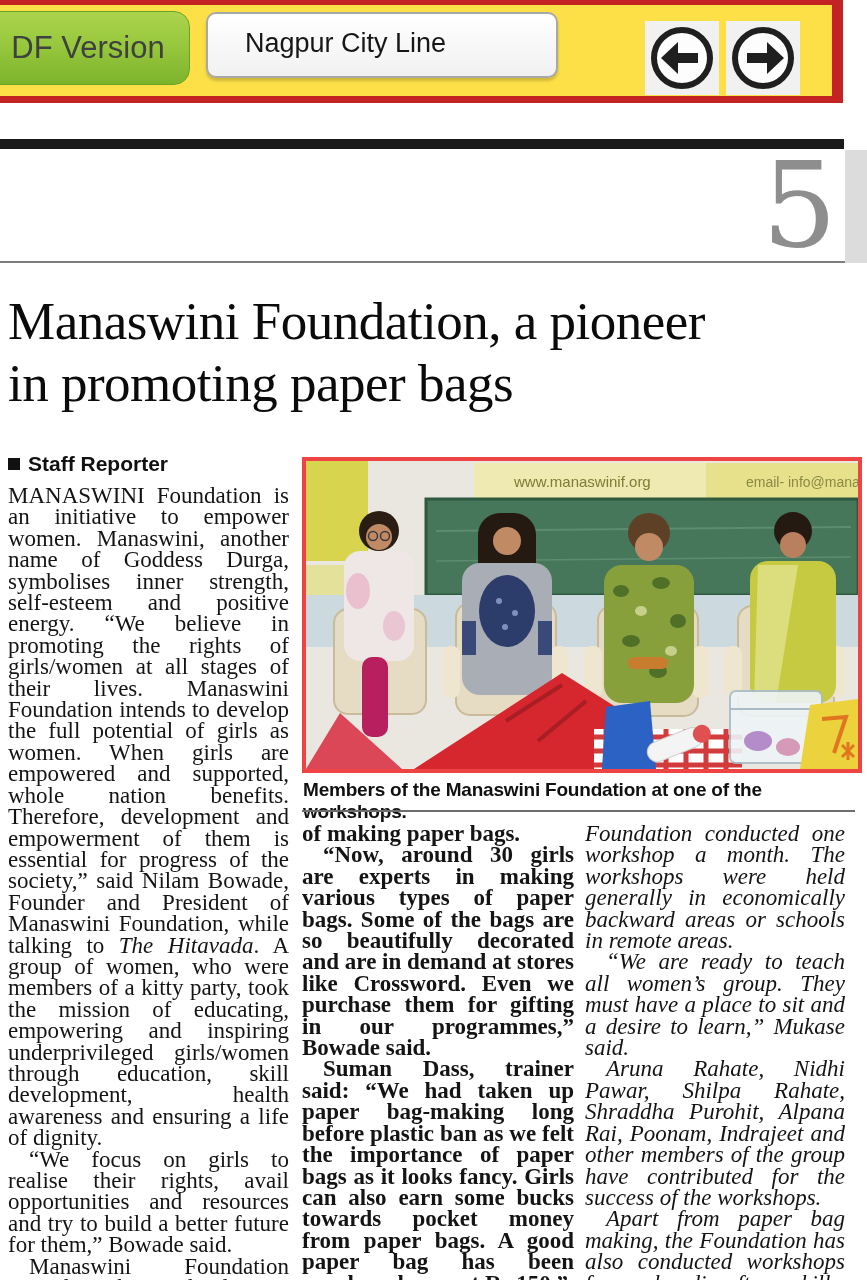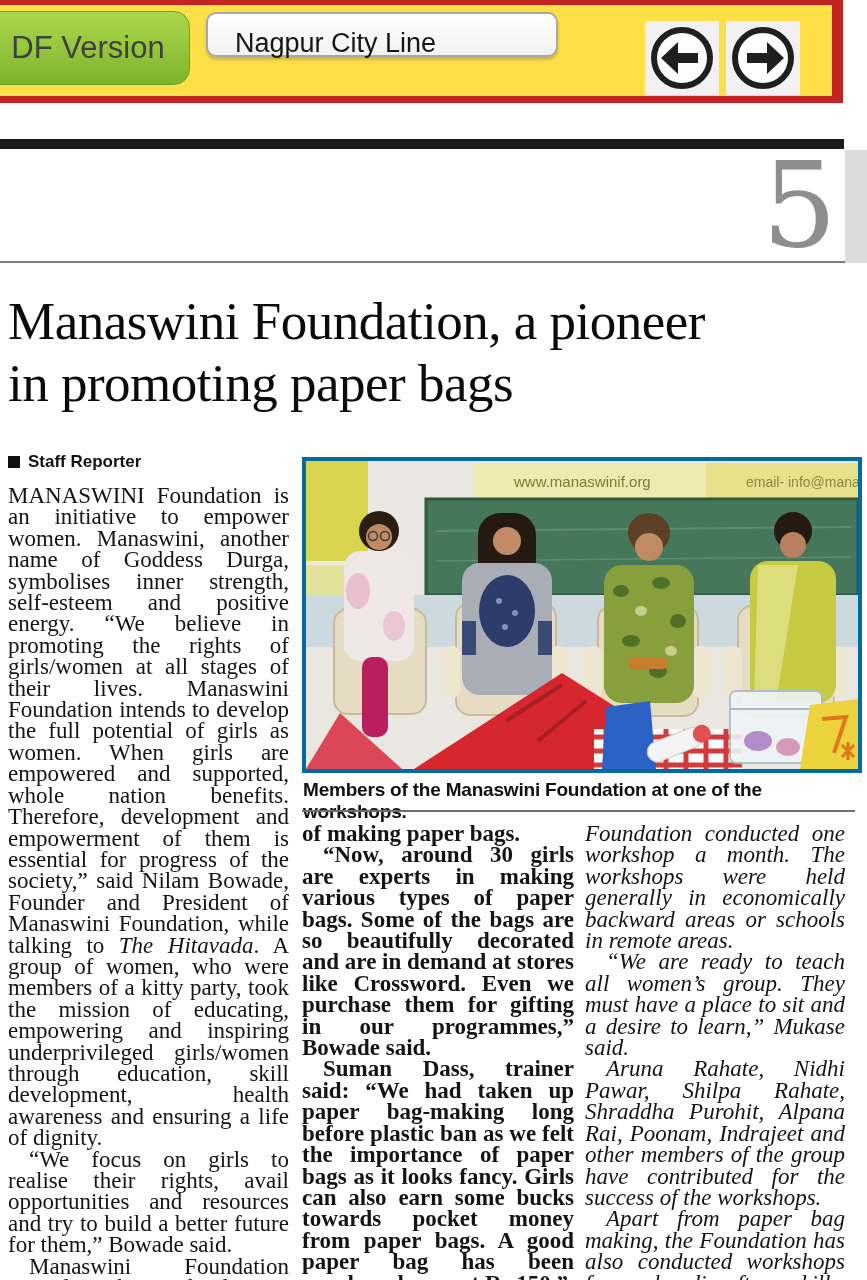--- a/index.html
+++ b/index.html
@@ -6,54 +6,54 @@
   #screen{position:relative;width:867px;height:1280px;background:#ffffff;overflow:hidden;
           font-family:"Liberation Sans",sans-serif;}
 
   
   #toolbar{position:absolute;left:0;top:0;width:832px;height:91px;background:#fde047;
            border-top:5px solid #c32322;border-bottom:7px solid #c32322;border-right:11px solid #c32322;}
   #pdf-btn{position:absolute;left:-22px;top:6px;width:212px;height:74px;border-radius:16px;
            background:linear-gradient(180deg,#abd44d 0%,#96c73c 48%,#7db32c 100%);
            border:1px solid #6ea227;color:#3f4040;font-size:31px;line-height:72px;text-align:center;
            font-family:"Liberation Sans",sans-serif;padding:0 6px 0 14px;cursor:pointer;}
-  #edition-box{position:absolute;left:206px;top:7px;width:352px;height:45px;
+  #edition-box{position:absolute;left:206px;top:7px;width:352px;height:66px;
            background:linear-gradient(#ffffff,#f1f1f1);border:2px solid #a8a8a8;border-radius:10px;
            box-shadow:0 3px 3px rgba(0,0,0,.18);font-size:27px;color:#161616;line-height:58px;
-           padding-left:27px;box-sizing:border-box;cursor:pointer;}
+           padding-left:37px;box-sizing:border-box;cursor:pointer;}
   .nav-tile{position:absolute;top:16px;width:74px;height:74px;background:#f1f1f1;border:0;padding:1px;cursor:pointer;}
   #prev-btn{left:645px;} #next-btn{left:726px;}
 
   
   #black-bar{position:absolute;left:0;top:139px;width:844px;height:10px;background:#1b1b1b;}
   #page-number{position:absolute;top:146px;right:30px;font-family:"DejaVu Serif",serif;
            font-size:118px;line-height:1;color:#8e8e8e;}
   #edge-strip{position:absolute;left:845px;top:150px;width:22px;height:113px;background:#dcdcdc;}
   #top-rule{position:absolute;left:0;top:261px;width:845px;height:2px;background:#7d7d7d;}
 
   
   #headline{position:absolute;left:8px;top:290px;width:850px;}
   .headline-line{display:block;font-family:"Liberation Serif",serif;font-size:53px;line-height:62px;
            color:#0b0b0b;letter-spacing:-.5px;}
   #byline{position:absolute;left:8px;top:452px;display:flex;align-items:center;gap:8px;}
   #byline-square{width:12px;height:12px;background:#111;}
-  #byline-label{font-size:17px;font-weight:bold;color:#111;}
+  #byline-label{font-size:21px;font-weight:bold;color:#111;}
 
   
   .col{position:absolute;top:823px;}
   #col-1{left:8px;top:485px;width:281px;}
   #col-2{left:302px;width:272px;font-weight:bold;}
   #col-3{left:585px;width:260px;font-style:italic;}
   .col p{margin:0;text-align:justify;font-family:"Liberation Serif",serif;font-size:23px;
          line-height:21.4px;color:#141414;}
   .col p.ind{text-indent:21px;}
   .col em{font-style:italic;}
 
   
-  #photo{position:absolute;left:302px;top:457px;width:552px;height:308px;border:4px solid #0369a1;
+  #photo{position:absolute;left:302px;top:457px;width:552px;height:308px;border:4px solid #ef4444;
          background:#0ea5e9;}
   #photo svg{display:block;}
   #caption{position:absolute;left:303px;top:779px;width:552px;font-size:19px;font-weight:bold;
          color:#101010;letter-spacing:-.2px;}
   #caption-rule{position:absolute;left:302px;top:810px;width:553px;height:2px;background:#6e6e6e;}
 </style>
 </head>
 <body>
 
 <div id="screen">

